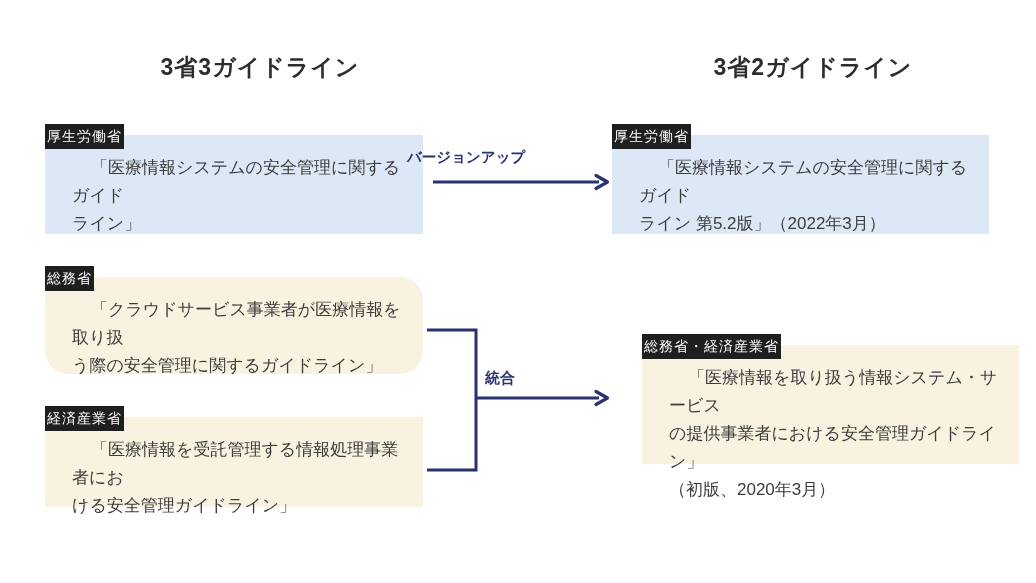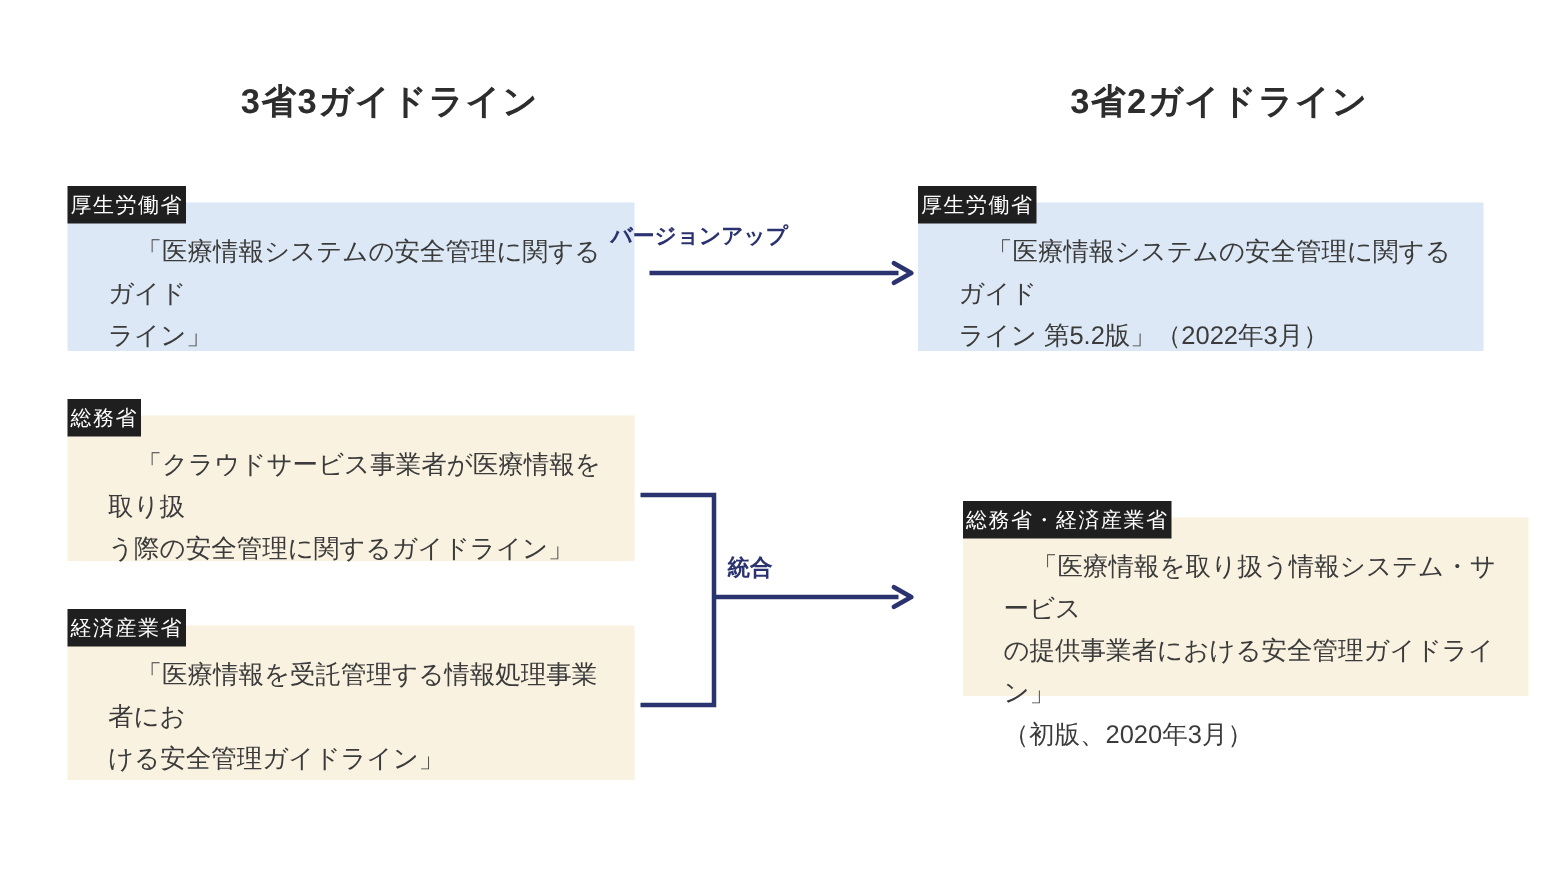--- a/index.html
+++ b/index.html
@@ -39,22 +39,22 @@
     padding:4px 2px;line-height:17px;white-space:nowrap;
   }
   .btext{
     margin:0;
     padding:19px 16px 0 27px;
     font-size:17px;line-height:28px;color:var(--body-fg);
     white-space:pre-line;
     text-indent:19px;
   }
   .box-l1{left:45px;top:135px;width:378px;height:99px;}
-  .box-l2{left:45px;top:277px;width:378px;height:97px;}
-  .box-l3{left:45px;top:417px;width:378px;height:103px;}
+  .box-l2{left:45px;top:277px;width:378px;height:97px;border-radius:23px;}
+  .box-l3{left:45px;top:417px;width:378px;height:90px;}
   .box-r1{left:612px;top:135px;width:377px;height:99px;}
   .box-r2{left:612px;top:345px;width:377px;height:119px;margin-left:30px;}
 
   .connectors{position:absolute;left:0;top:0;pointer-events:none;}
   .conn-label{
     position:absolute;
     color:var(--arrow);font-weight:700;text-align:left;
     white-space:nowrap;
   }
   .lbl-versionup{left:407px;top:148px;width:220px;font-size:14.5px;}

